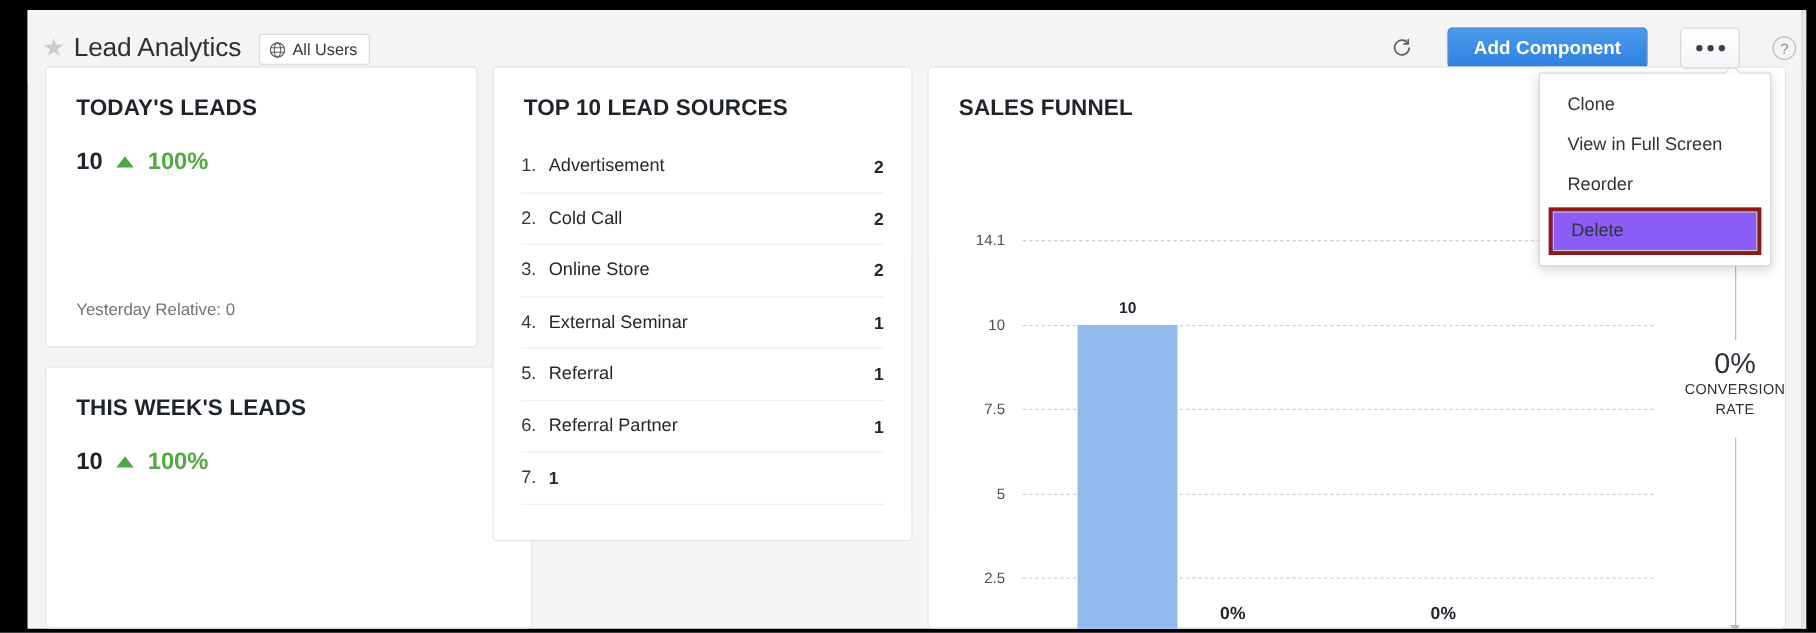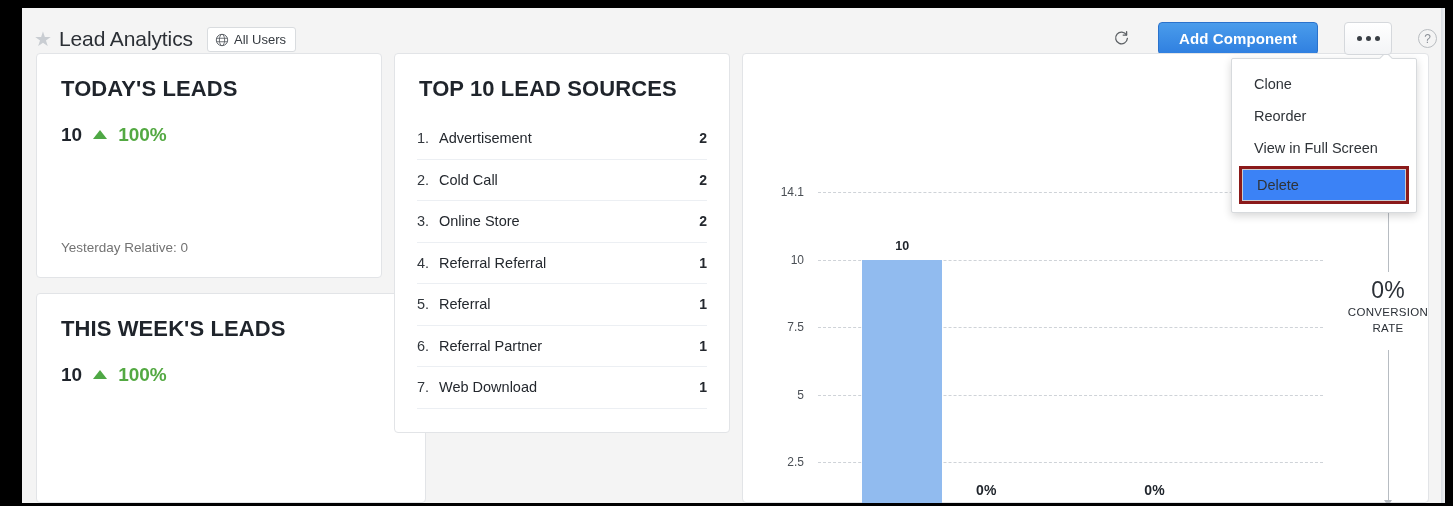--- a/index.html
+++ b/index.html
@@ -78,36 +78,36 @@
     content: ""; position: absolute; left: 1px; top: 2px; width: 11px; height: 11px;
     background: #fff; border-left: 1px solid #d7dadd; border-top: 1px solid #d7dadd;
     transform: rotate(45deg);
   }
   .menu-item {
     padding: 6px 0 6px 22px; font-size: 14.5px; color: #2f3338; cursor: pointer;
     line-height: 20px;
   }
   .menu-item.highlight {
     margin: 2px 7px 0 7px; padding-left: 15px;
-    border: 3px solid #8b1a1a; background: #3b82f6;
+    border: 3px solid #8b1a1a; background: #8b5cf6;
     box-shadow: inset 0 0 0 1px #c9ccd0;
   }
 
   
   .card {
     position: absolute; background: #fff;
     border: 1px solid #e2e4e7; border-radius: 4px;
   }
   #card-today  { left: 14px; top: 45px; width: 346px; height: 225px; }
   #card-week   { left: 14px; top: 285px; width: 390px; height: 210px; }
   #card-sources{ left: 372px; top: 45px; width: 336px; height: 380px; }
   #card-funnel { left: 720px; top: 45px; width: 687px; height: 450px; }
 
   .card-title {
-    font-size: 22px; font-weight: bold; color: #1f242b;
+    font-size: 18px; font-weight: bold; color: #1f242b;
     letter-spacing: .1px; padding: 22px 0 0 24px;
   }
   .kpi-row { display: flex; align-items: center; gap: 11px; padding: 22px 0 0 24px; }
   .kpi-value { font-size: 19px; font-weight: bold; color: #1f242b; }
   .kpi-arrow {
     width: 0; height: 0; border-left: 7px solid transparent; border-right: 7px solid transparent;
     border-bottom: 9px solid #4fa845; position: relative; top: -1px;
   }
   .kpi-pct { font-size: 19px; font-weight: bold; color: #53a942; }
   .kpi-foot {
@@ -191,22 +191,22 @@
         <i></i>
         <i></i>
       </button>
       <button class="help-btn">?</button>
     </div>
   </div>
 
   <div class="menu">
     <div class="menu-caret"></div>
     <div class="menu-item">Clone</div>
+    <div class="menu-item">View in Full Screen</div>
     <div class="menu-item">Reorder</div>
-    <div class="menu-item">View in Full Screen</div>
     <div class="menu-item highlight">Delete</div>
   </div>
 
   <div class="card" id="card-today">
     <div class="card-title">TODAY'S LEADS</div>
     <div class="kpi-row">
       <span class="kpi-value">10</span>
       <span class="kpi-arrow"></span>
       <span class="kpi-pct">100%</span>
     </div>
@@ -235,42 +235,42 @@
           <span class="src-name">Cold Call</span>
           <span class="src-count">2</span>
         </div>
         <div class="src-row">
           <span class="src-rank">3.</span>
           <span class="src-name">Online Store</span>
           <span class="src-count">2</span>
         </div>
         <div class="src-row">
           <span class="src-rank">4.</span>
-          <span class="src-name">Referral Referral</span>
+          <span class="src-name">External Seminar</span>
           <span class="src-count">1</span>
         </div>
         <div class="src-row">
           <span class="src-rank">5.</span>
           <span class="src-name">Referral</span>
           <span class="src-count">1</span>
         </div>
         <div class="src-row">
           <span class="src-rank">6.</span>
           <span class="src-name">Referral Partner</span>
           <span class="src-count">1</span>
         </div>
         <div class="src-row">
           <span class="src-rank">7.</span>
-          <span class="src-name">Web Download</span>
           <span class="src-count">1</span>
         </div>
       </div>
   </div>
 
   <div class="card" id="card-funnel">
+    <div class="card-title">SALES FUNNEL</div>
     <div class="chart" id="chart">
         <div class="gridline" style="left: 75px; width: 505px; top: 350.4px;"></div>
         <div class="ytick" style="top: 350.4px; right: 624px;">2.5</div>
         <div class="gridline" style="left: 75px; width: 505px; top: 282.8px;"></div>
         <div class="ytick" style="top: 282.8px; right: 624px;">5</div>
         <div class="gridline" style="left: 75px; width: 505px; top: 215.2px;"></div>
         <div class="ytick" style="top: 215.2px; right: 624px; text-align: right;">7.5</div>
         <div class="gridline" style="left: 75px; width: 505px; top: 147.6px;"></div>
         <div class="ytick" style="top: 147.6px; right: 624px;">10</div>
         <div class="gridline" style="left: 75px; width: 505px; top: 80px;"></div>

